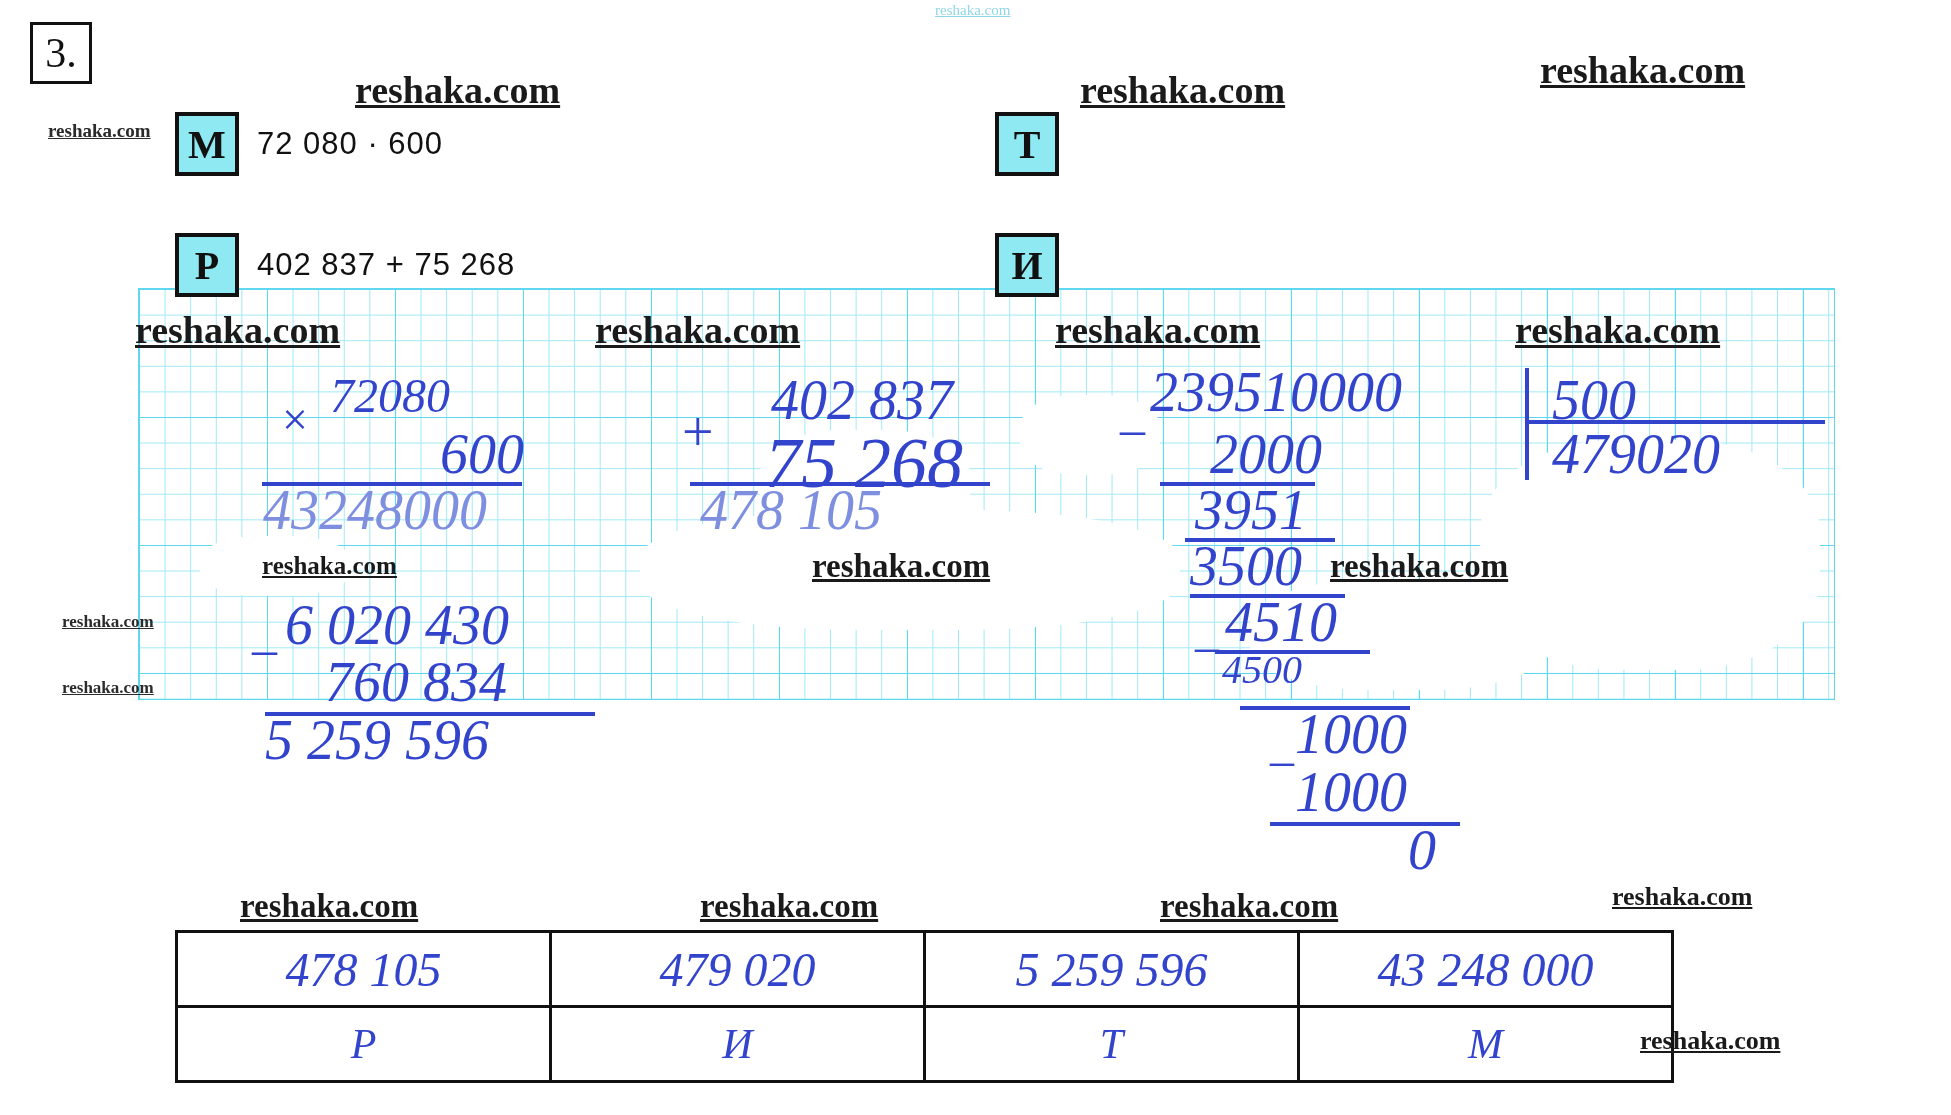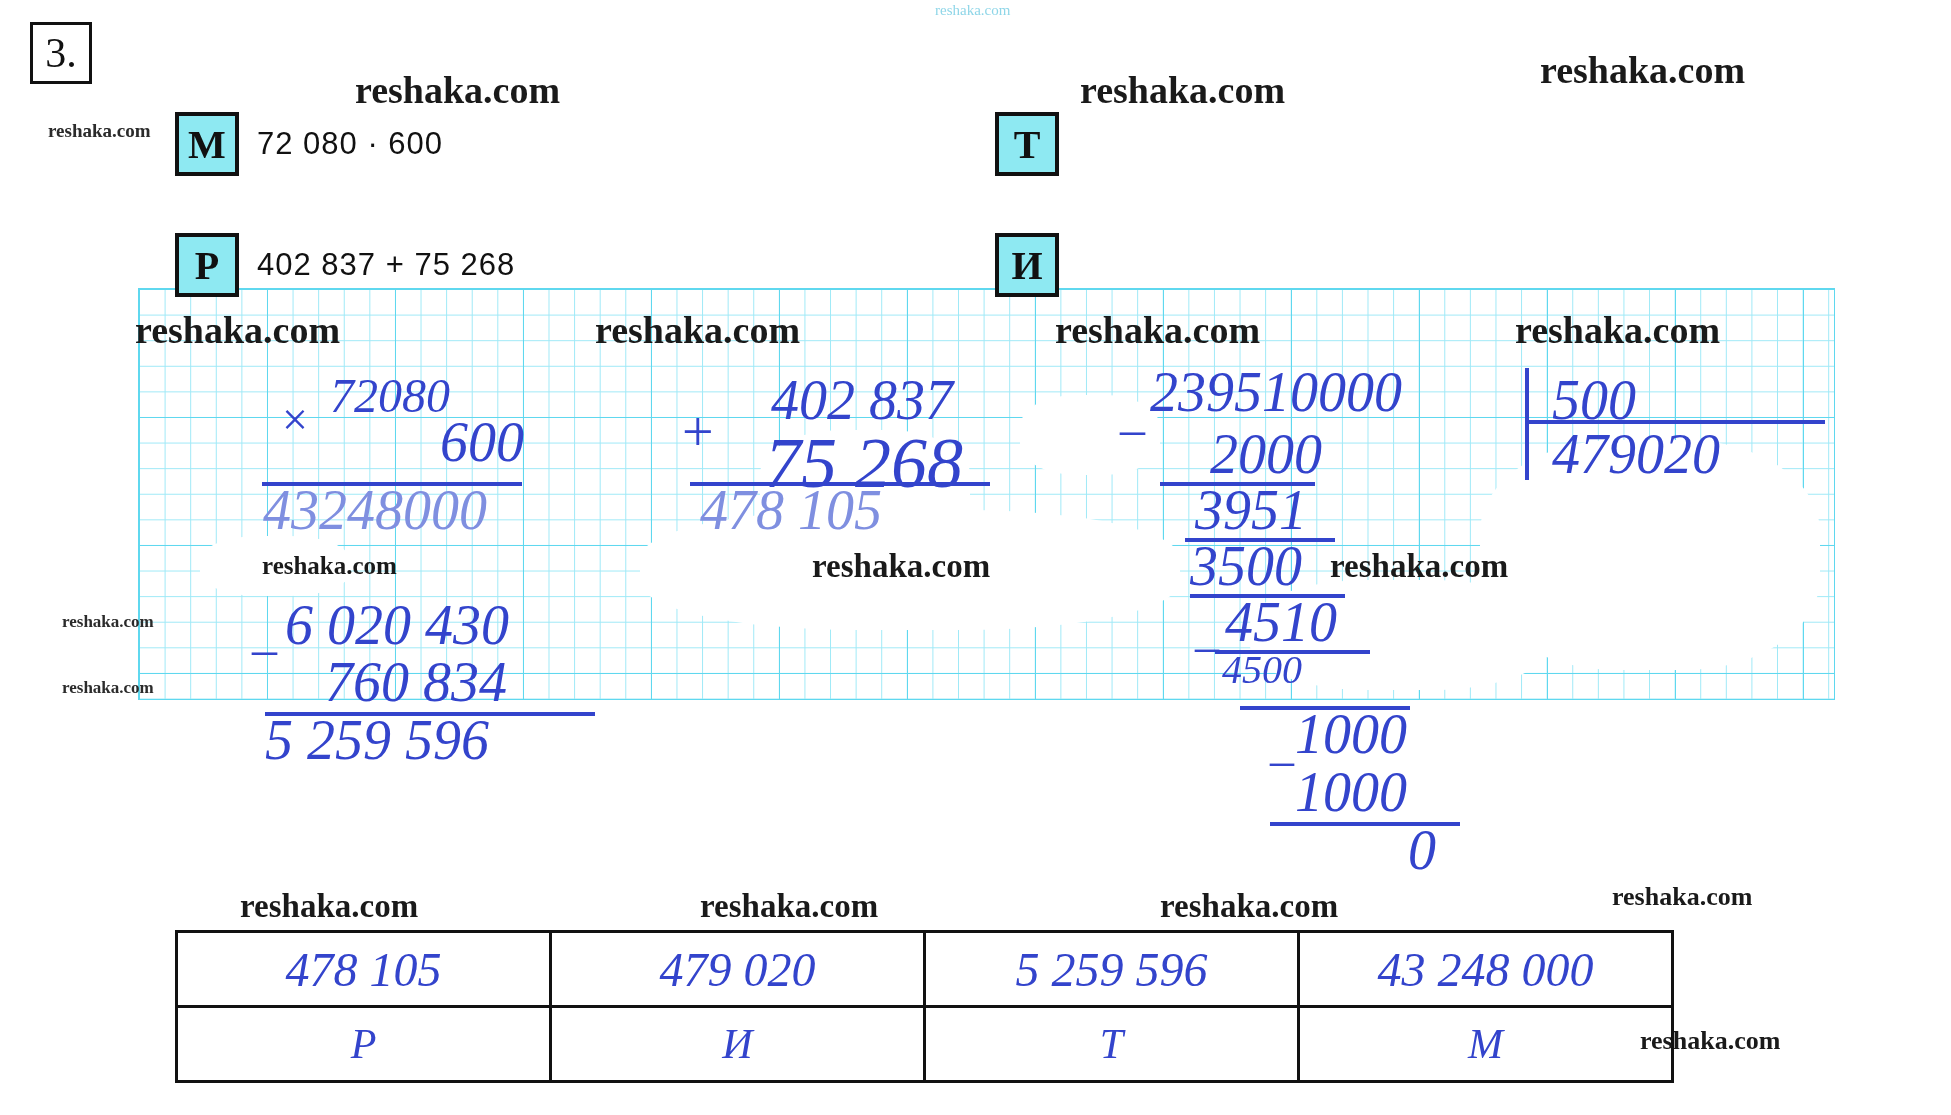--- a/index.html
+++ b/index.html
@@ -17,20 +17,21 @@
 
   
   .wm {
     position: absolute;
     color: #1a1a1a;
     font-family: "Liberation Serif", serif;
     font-weight: bold;
     white-space: nowrap;
     pointer-events: none;
     z-index: 40;
+    text-decoration: underline;
   }
   .wm.light { color: #2b2b2b; }
   .wm.cyanish { color: #8fd6e8; font-weight: normal; }
 
   
   #ex-number {
     position: absolute;
     left: 30px;
     top: 22px;
     width: 62px;
@@ -186,21 +187,21 @@
 <div id="grid-paper"></div>
 <div class="blotch" style="left:760px; top:430px; width:210px; height:110px;"></div>
 <div class="blotch" style="left:1020px; top:395px; width:140px; height:80px;"></div>
 <div class="blotch" style="left:640px; top:510px; width:540px; height:120px;"></div>
 <div class="blotch" style="left:1480px; top:440px; width:340px; height:230px;"></div>
 <div class="blotch" style="left:1250px; top:580px; width:300px; height:110px;"></div>
 <div class="blotch" style="left:200px; top:536px; width:150px; height:60px;"></div>
 
 <div class="op" style="left:282px; top:393px;">×</div>
 <div class="hw" style="left:330px; top:368px; font-size:48px;">72080</div>
-<div class="hw" style="left:440px; top:410px; font-size:56px;">600</div>
+<div class="hw" style="left:440px; top:422px; font-size:56px;">600</div>
 <div class="rule" style="left:262px; top:482px; width:260px;"></div>
 <div class="hw faint" style="left:263px; top:478px; font-size:56px;">43248000</div>
 
 <div class="op" style="left:682px; top:400px; font-size:56px;">+</div>
 <div class="hw" style="left:725px; top:368px; font-size:56px;margin-left:46px;">402 837</div>
 <div class="hw" style="left:765px; top:422px; font-size:72px;text-align:center;">75 268</div>
 <div class="rule" style="left:690px; top:482px; width:300px;"></div>
 <div class="hw faint" style="left:700px; top:478px; font-size:56px;">478 105</div>
 
 <div class="op" style="left:252px; top:620px; font-size:50px;">–</div>

